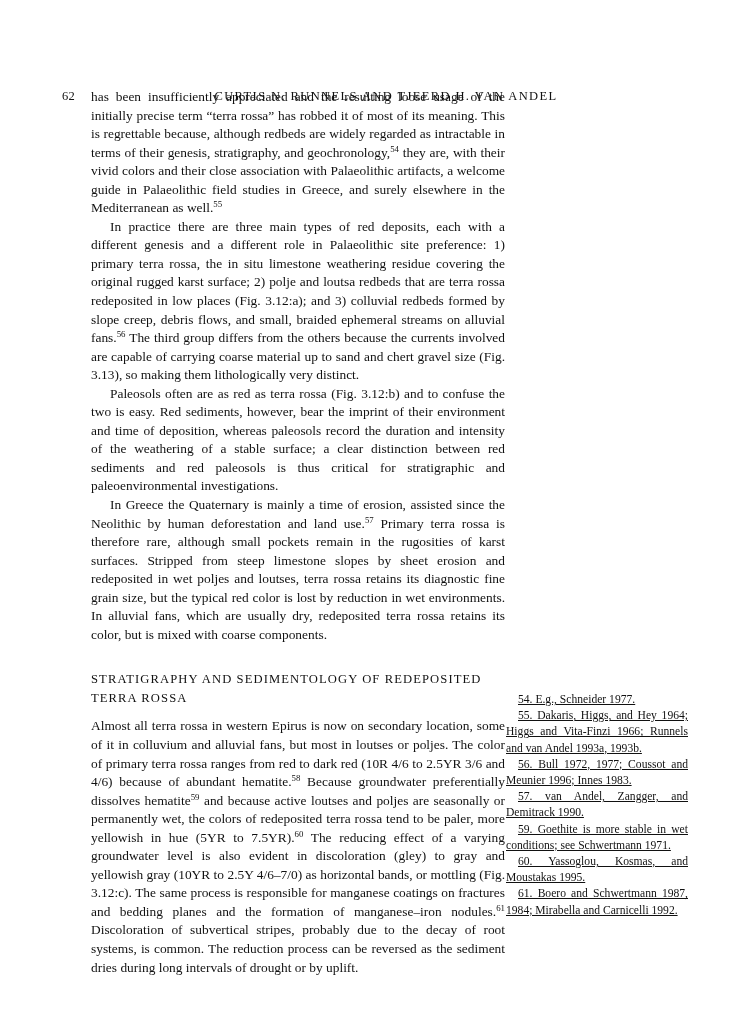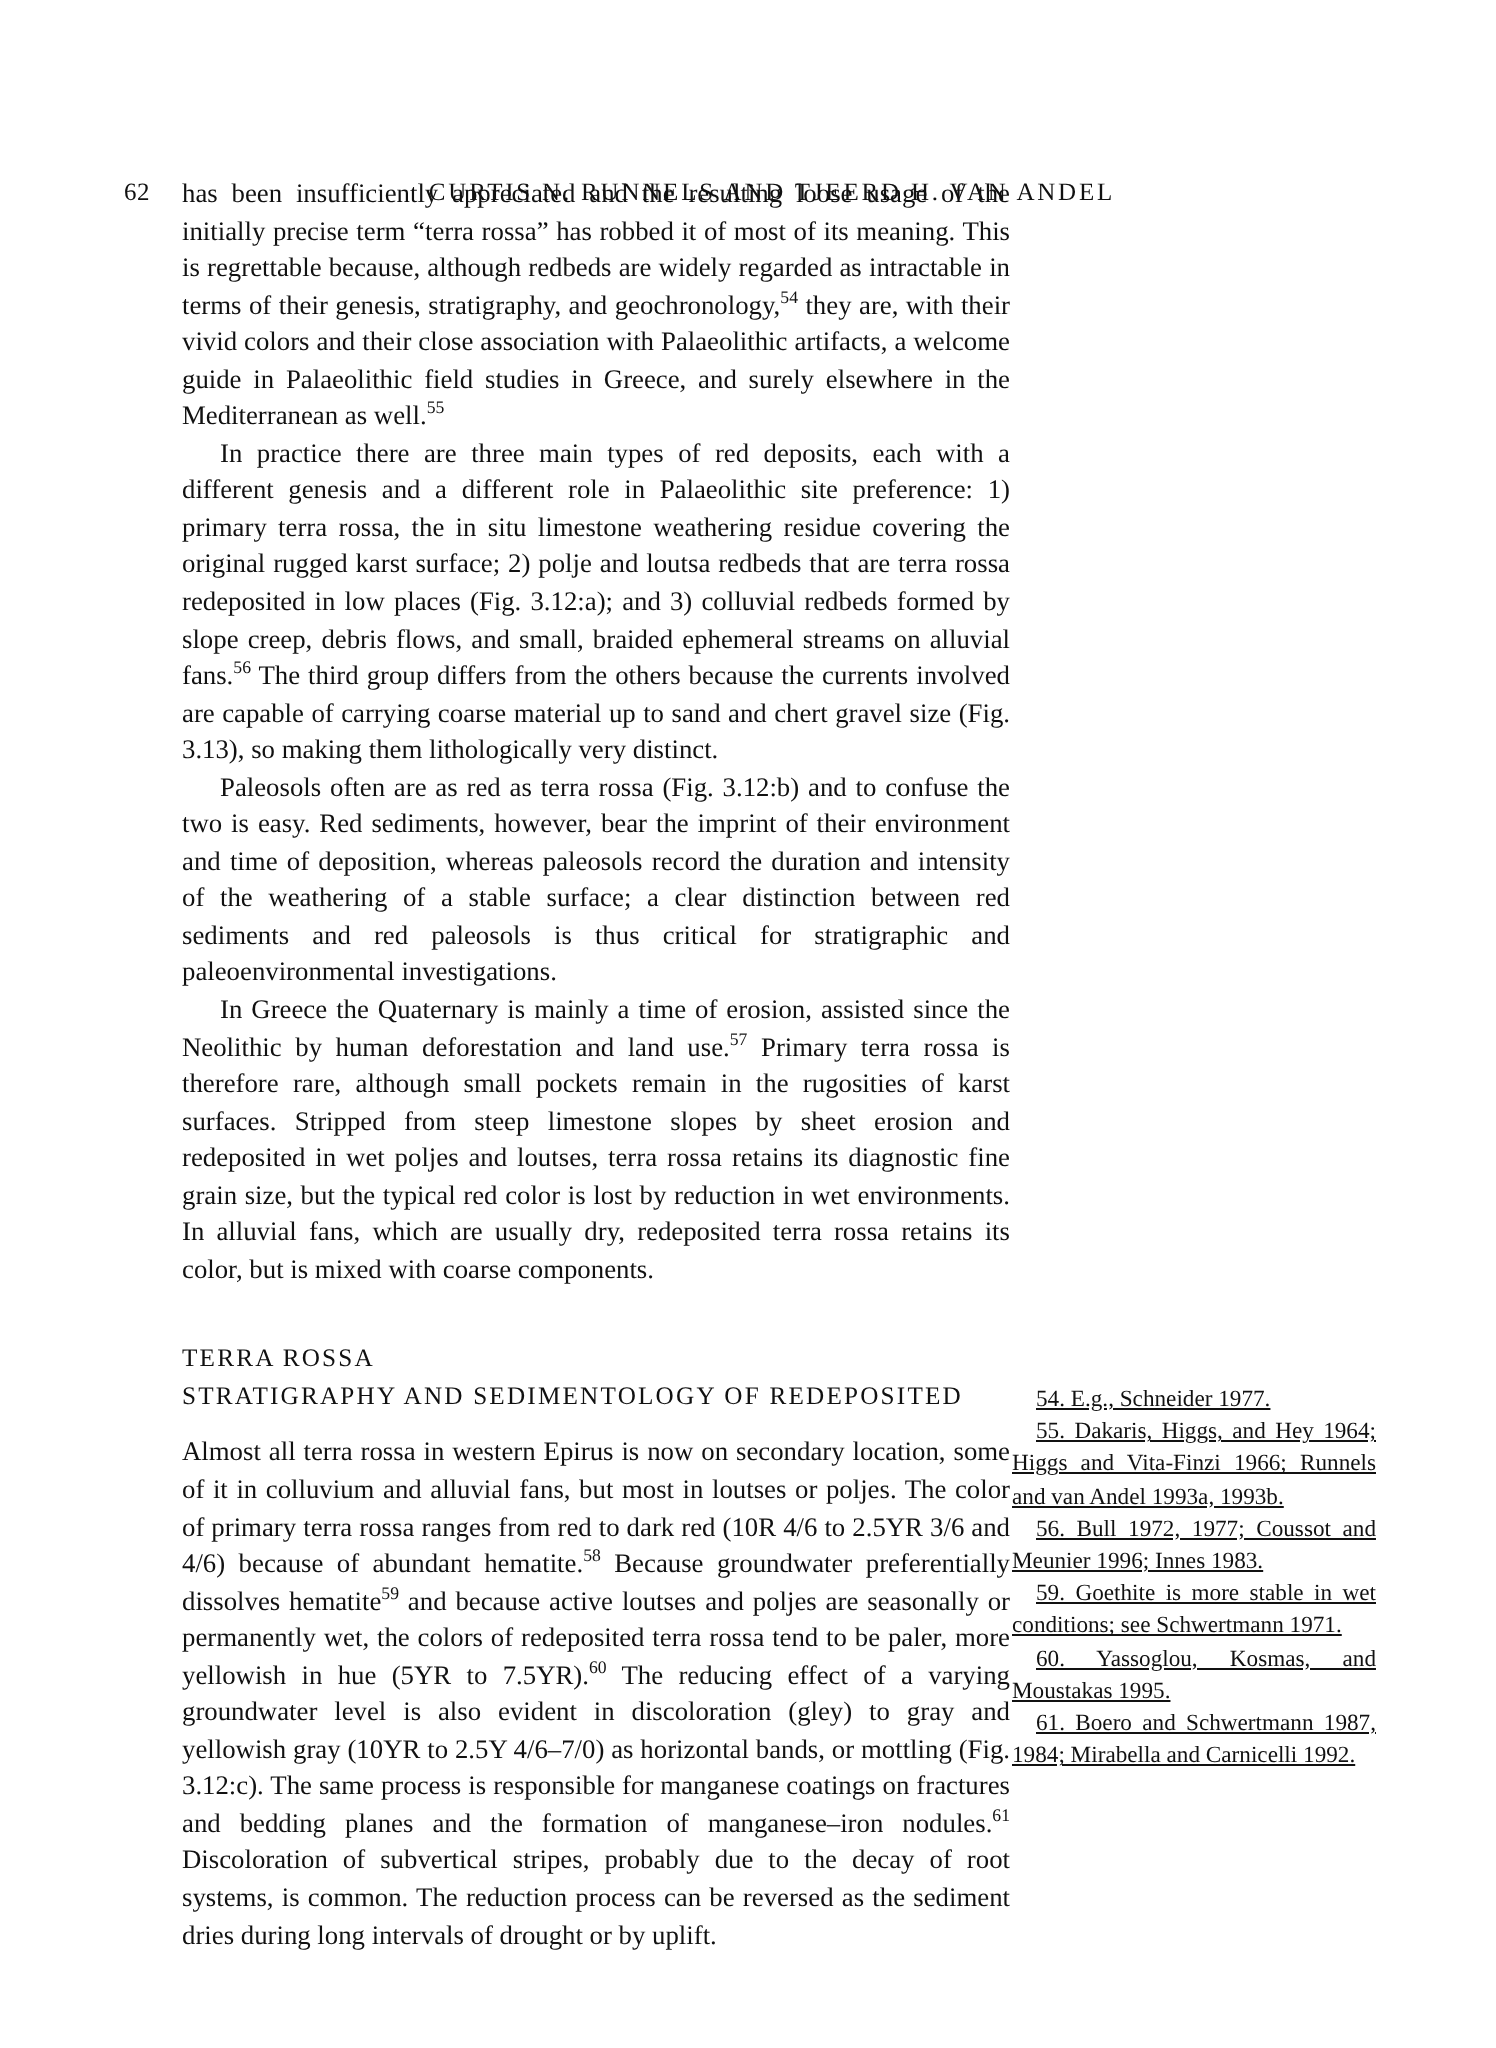--- a/index.html
+++ b/index.html
@@ -104,29 +104,30 @@
     <span class="head-title">CURTIS N. RUNNELS AND TJEERD H. VAN ANDEL</span>
   </div>
 
   <div class="body-col">
     <p>has been insufficiently appreciated and the resulting loose usage of the initially precise term “terra rossa” has robbed it of most of its meaning. This is regrettable because, although redbeds are widely regarded as intractable in terms of their genesis, stratigraphy, and geochronology,<sup>54</sup> they are, with their vivid colors and their close association with Palaeolithic artifacts, a welcome guide in Palaeolithic field studies in Greece, and surely elsewhere in the Mediterranean as well.<sup>55</sup></p>
     <p class="indent">In practice there are three main types of red deposits, each with a different genesis and a different role in Palaeolithic site preference: 1) primary terra rossa, the in situ limestone weathering residue covering the original rugged karst surface; 2) polje and loutsa redbeds that are terra rossa redeposited in low places (Fig. 3.12:a); and 3) colluvial redbeds formed by slope creep, debris flows, and small, braided ephemeral streams on alluvial fans.<sup>56</sup> The third group differs from the others because the currents involved are capable of carrying coarse material up to sand and chert gravel size (Fig. 3.13), so making them lithologically very distinct.</p>
     <p class="indent">Paleosols often are as red as terra rossa (Fig. 3.12:b) and to confuse the two is easy. Red sediments, however, bear the imprint of their environment and time of deposition, whereas paleosols record the duration and intensity of the weathering of a stable surface; a clear distinction between red sediments and red paleosols is thus critical for stratigraphic and paleoenvironmental investigations.</p>
     <p class="indent">In Greece the Quaternary is mainly a time of erosion, assisted since the Neolithic by human deforestation and land use.<sup>57</sup> Primary terra rossa is therefore rare, although small pockets remain in the rugosities of karst surfaces. Stripped from steep limestone slopes by sheet erosion and redeposited in wet poljes and loutses, terra rossa retains its diagnostic fine grain size, but the typical red color is lost by reduction in wet environments. In alluvial fans, which are usually dry, redeposited terra rossa retains its color, but is mixed with coarse components.</p>
 
     <div class="section-head">
+      <span class="small-caps-line">STRATIGRAPHY AND SEDIMENTOLOGY OF REDEPOSITED</span>
       <span class="small-caps-line">TERRA ROSSA</span>
-      <span class="small-caps-line">STRATIGRAPHY AND SEDIMENTOLOGY OF REDEPOSITED</span>
     </div>
 
     <p>Almost all terra rossa in western Epirus is now on secondary location, some of it in colluvium and alluvial fans, but most in loutses or poljes. The color of primary terra rossa ranges from red to dark red (10R 4/6 to 2.5YR 3/6 and 4/6) because of abundant hematite.<sup>58</sup> Because groundwater preferentially dissolves hematite<sup>59</sup> and because active loutses and poljes are seasonally or permanently wet, the colors of redeposited terra rossa tend to be paler, more yellowish in hue (5YR to 7.5YR).<sup>60</sup> The reducing effect of a varying groundwater level is also evident in discoloration (gley) to gray and yellowish gray (10YR to 2.5Y 4/6–7/0) as horizontal bands, or mottling (Fig. 3.12:c). The same process is responsible for manganese coatings on fractures and bedding planes and the formation of manganese–iron nodules.<sup>61</sup> Discoloration of subvertical stripes, probably due to the decay of root systems, is common. The reduction process can be reversed as the sediment dries during long intervals of drought or by uplift.</p>
   </div>
 
   <div class="notes">
     <p>54. E.g., Schneider 1977.</p>
     <p>55. Dakaris, Higgs, and Hey 1964; Higgs and Vita-Finzi 1966; Runnels and van Andel 1993a, 1993b.</p>
     <p>56. Bull 1972, 1977; Coussot and Meunier 1996; Innes 1983.</p>
+    <p>57. van Andel, Zangger, and Demitrack 1990.</p>
     <p>59. Goethite is more stable in wet conditions; see Schwertmann 1971.</p>
     <p>60. Yassoglou, Kosmas, and Moustakas 1995.</p>
     <p>61. Boero and Schwertmann 1987, 1984; Mirabella and Carnicelli 1992.</p>
   </div>
 
 </div>
 
 </body></html>

